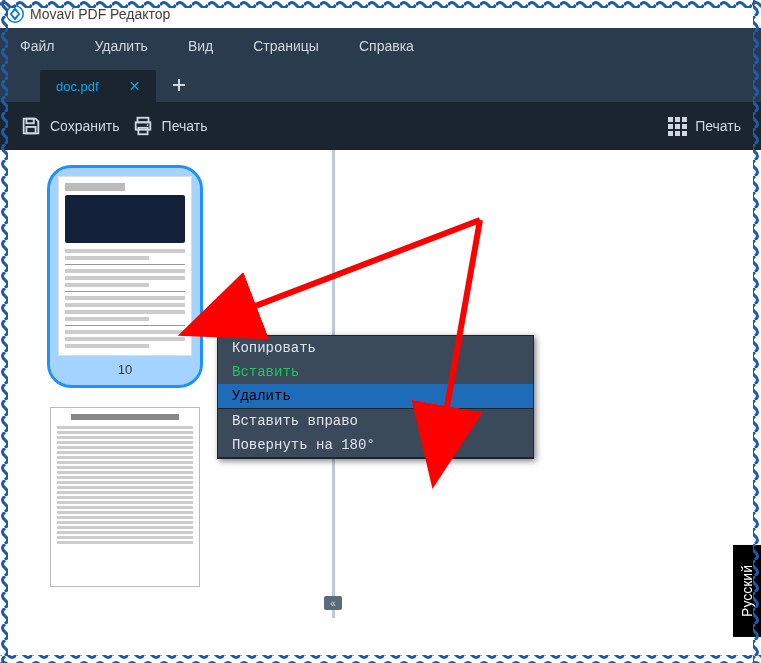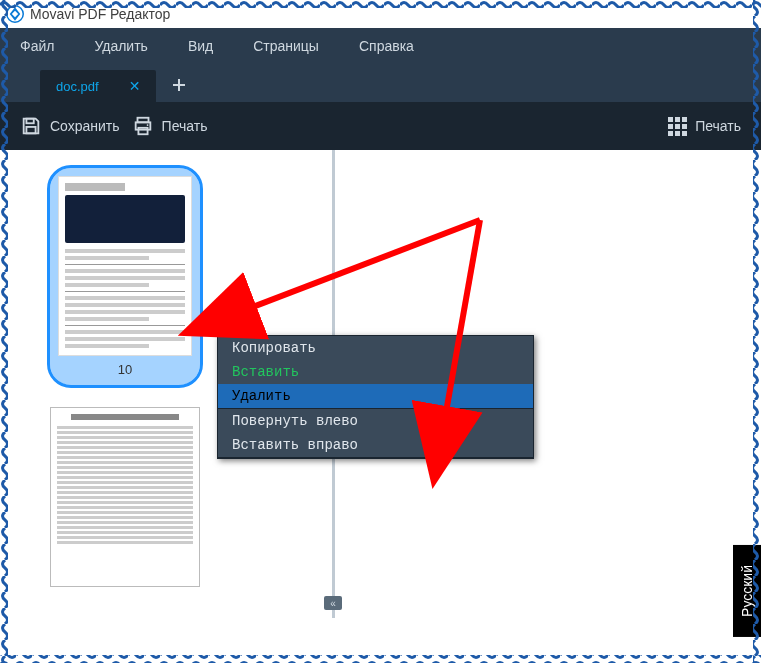--- a/index.html
+++ b/index.html
@@ -197,22 +197,22 @@
   <div class="side-tab">
     <span>Русский</span>
   </div>
 </div>
 
 <div class="ctx-menu">
   <div class="ctx-item">Копировать</div>
   <div class="ctx-item disabled">Вставить</div>
   <div class="ctx-item hover">Удалить</div>
   <div class="ctx-sep"></div>
-  <div class="ctx-item">Повернуть влево</div>
   <div class="ctx-item">Вставить вправо</div>
+  <div class="ctx-item">Повернуть на 180°</div>
   <div class="ctx-sep"></div>
 </div>
 
 <svg class="arrows" width="761" height="663">
   <defs>
     <marker id="ah" markerWidth="14" markerHeight="12" refX="2" refY="6" orient="auto">
       <path d="M0,0 L14,6 L0,12 Z" fill="#ff0000"></path>
     </marker>
   </defs>
   <polyline points="480,220 245,310" fill="none" stroke="#ff0000" stroke-width="6" marker-end="url(#ah)"></polyline>

